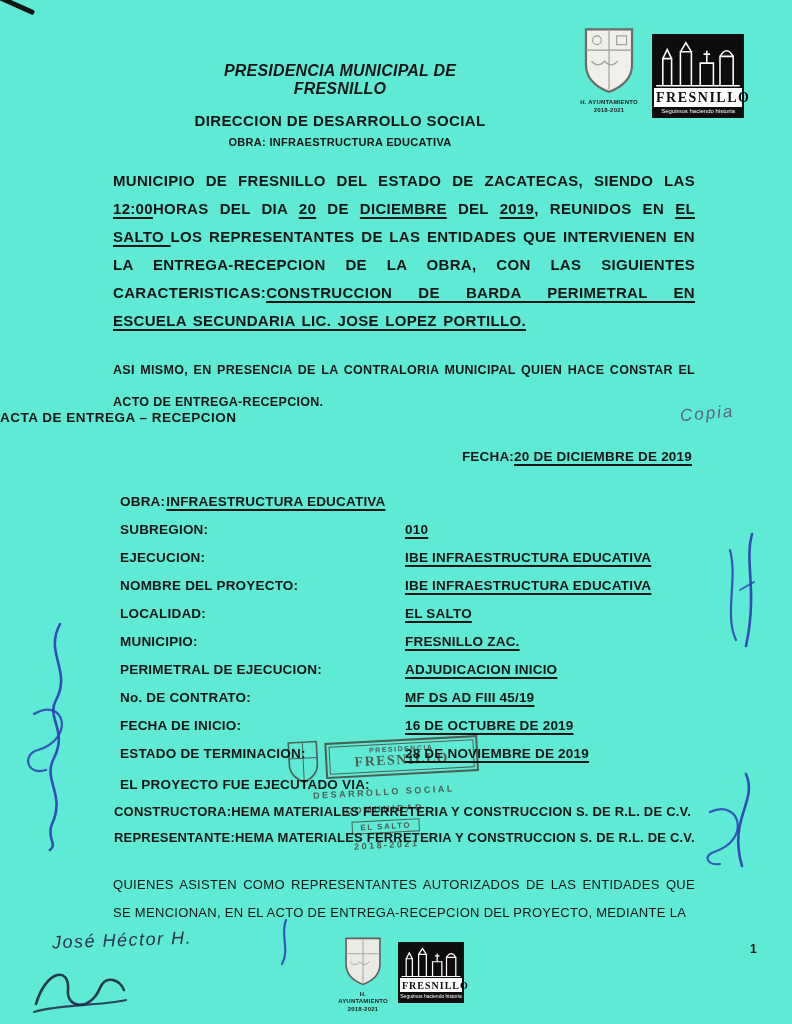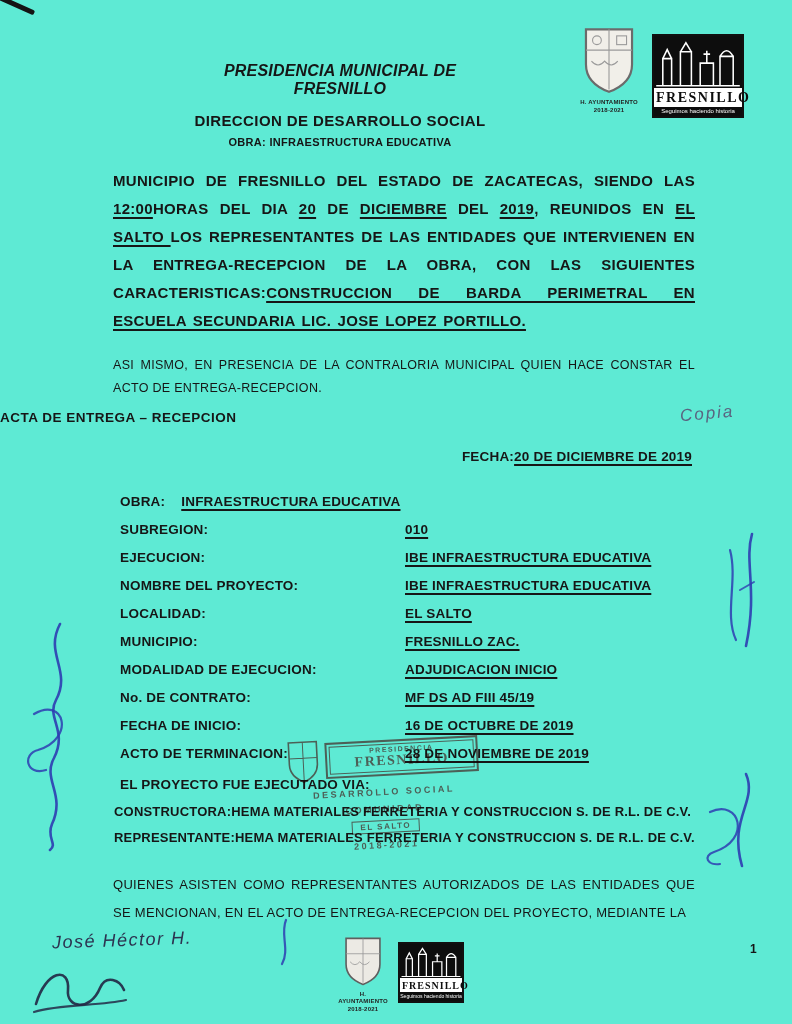--- a/index.html
+++ b/index.html
@@ -33,33 +33,33 @@
     letter-spacing:1.5px;color:#0d0d0d;padding:2px 2px 1px 2px;}
   .freslogo-top .fres-name{font-size:14px;}
   .freslogo-bottom .fres-name{font-size:10px;letter-spacing:1px;}
   .fres-tag{background:#0d0d0d;color:#fff;text-align:center;padding:1px 0 2px 0;}
   .freslogo-top .fres-tag{font-size:6px;}
   .freslogo-bottom .fres-tag{font-size:5px;}
 
   
   .para1{position:absolute;left:113px;top:152px;width:582px;font-size:15px;font-weight:bold;
     line-height:28px;text-align:justify;letter-spacing:.3px;word-spacing:2px;}
-  .para2{position:absolute;left:113px;top:341px;width:582px;font-size:12.5px;font-weight:normal;
-    line-height:23px;text-align:justify;letter-spacing:.3px;}
+  .para2{position:absolute;left:113px;top:341px;width:582px;font-size:12.5px;font-weight:bold;
+    line-height:32px;text-align:justify;letter-spacing:.3px;}
   .uline{text-decoration:underline;text-underline-offset:3px;text-decoration-thickness:1.5px;}
 
   .acta-title{position:absolute;left:0;top:410px;width:792px;text-align:left;
     font-size:13.5px;font-weight:bold;letter-spacing:.5px;}
 
   .fecha-line{position:absolute;right:100px;top:449px;font-size:13.5px;font-weight:bold;letter-spacing:.2px;}
 
   .fields{position:absolute;left:120px;top:488px;font-size:13.5px;font-weight:bold;letter-spacing:.2px;}
   .frow{height:28px;line-height:28px;white-space:nowrap;}
   .flabel{display:inline-block;width:285px;}
-  .frow.obra .flabel{width:auto;margin-right:16px;}
+  .frow.obra .flabel{width:auto;margin-right:1px;}
 
   .exec-head{position:absolute;left:120px;top:777px;font-size:13.5px;font-weight:bold;letter-spacing:.2px;}
   .exec-line1{position:absolute;left:114px;top:804px;font-size:13px;font-weight:bold;letter-spacing:.2px;white-space:nowrap;}
   .exec-line2{position:absolute;left:114px;top:830px;font-size:13px;font-weight:bold;letter-spacing:.2px;white-space:nowrap;}
 
   .para3{position:absolute;left:113px;top:858px;width:582px;font-size:13px;font-weight:normal;
     line-height:28px;text-align:justify;letter-spacing:.3px;}
 
   .pagenum{position:absolute;left:750px;top:942px;font-size:12px;font-weight:bold;}
 
@@ -134,24 +134,24 @@
 
   <div class="fecha-line"><span>FECHA:</span><span class="uline">20 DE DICIEMBRE DE 2019</span></div>
 
   <div class="fields">
     <div class="frow obra"><span class="flabel">OBRA:</span><span class="uline">INFRAESTRUCTURA EDUCATIVA</span></div>
     <div class="frow"><span class="flabel">SUBREGION:</span><span class="uline">010</span></div>
     <div class="frow"><span class="flabel">EJECUCION:</span><span class="uline">IBE INFRAESTRUCTURA EDUCATIVA</span></div>
     <div class="frow"><span class="flabel">NOMBRE DEL PROYECTO:</span><span class="uline">IBE INFRAESTRUCTURA EDUCATIVA</span></div>
     <div class="frow"><span class="flabel">LOCALIDAD:</span><span class="uline">EL SALTO</span></div>
     <div class="frow"><span class="flabel">MUNICIPIO:</span><span class="uline">FRESNILLO ZAC.</span></div>
-    <div class="frow"><span class="flabel">MODALIDAD DE EJECUCION:</span><span class="uline">ADJUDICACION INICIO</span></div>
+    <div class="frow"><span class="flabel">PERIMETRAL DE EJECUCION:</span><span class="uline">ADJUDICACION INICIO</span></div>
     <div class="frow"><span class="flabel">No. DE CONTRATO:</span><span class="uline">MF DS AD FIII 45/19</span></div>
     <div class="frow"><span class="flabel">FECHA DE INICIO:</span><span class="uline">16 DE OCTUBRE DE 2019</span></div>
-    <div class="frow"><span class="flabel">ACTO DE TERMINACION:</span><span class="uline">28 DE NOVIEMBRE DE 2019</span></div>
+    <div class="frow"><span class="flabel">ESTADO DE TERMINACION:</span><span class="uline">28 DE NOVIEMBRE DE 2019</span></div>
   </div>
 
   <div class="exec-head">EL PROYECTO FUE EJECUTADO VIA:</div>
   <div class="exec-line1"><span>CONSTRUCTORA:</span><span>HEMA MATERIALES FERRETERIA Y CONSTRUCCION S. DE R.L. DE C.V.</span></div>
   <div class="exec-line2"><span>REPRESENTANTE:</span><span>HEMA MATERIALES FERRETERIA Y CONSTRUCCION S. DE R.L. DE C.V.</span></div>
 
   <p class="para3">QUIENES ASISTEN COMO REPRESENTANTES AUTORIZADOS DE LAS ENTIDADES QUE SE MENCIONAN, EN EL ACTO DE ENTREGA-RECEPCION DEL PROYECTO, MEDIANTE LA</p>
 
   <div class="stamp">
     <div class="stamp-top">

